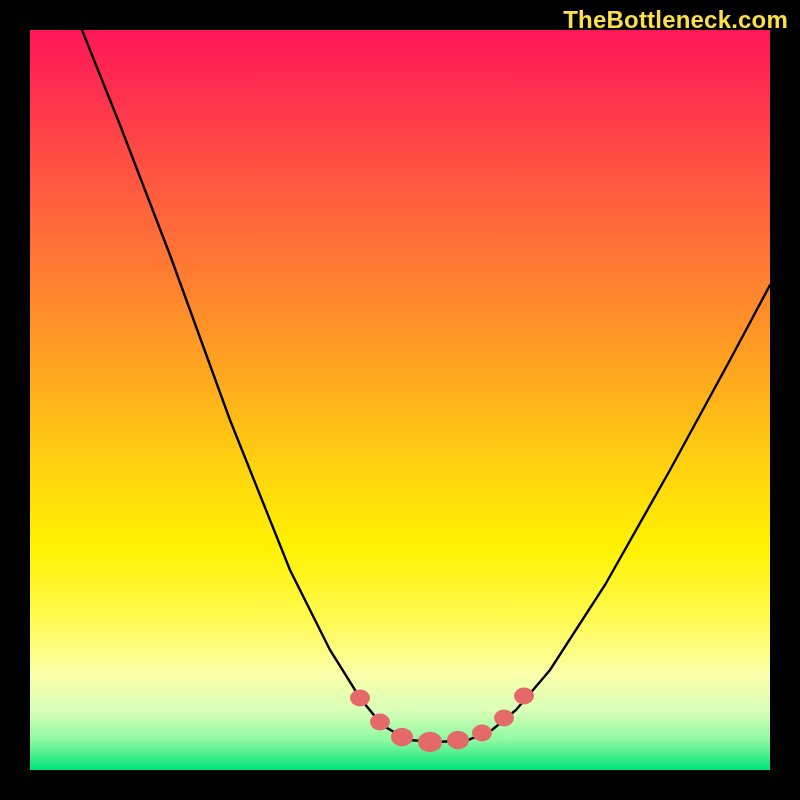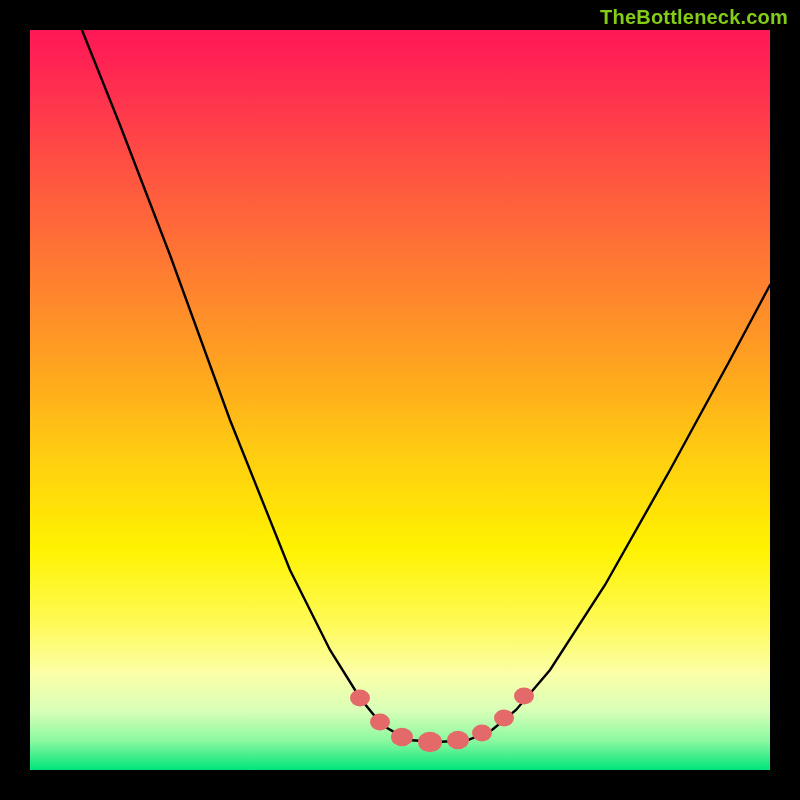--- a/index.html
+++ b/index.html
@@ -35,22 +35,22 @@
       #fbffa8 87%,
       #d8ffb8 92%,
       #8cf9a0 96%,
       #00e47b 100%
     );
   }
   .watermark {
     position: absolute;
     top: 6px;
     right: 12px;
-    color: #84cc16;
-    font-size: 20px;
+    color: #fde047;
+    font-size: 24px;
     font-weight: 600;
     letter-spacing: 0.2px;
     user-select: none;
   }
   svg.curve {
     position: absolute;
     inset: 0;
   }
   .marker {
     fill: #e46a6a;

